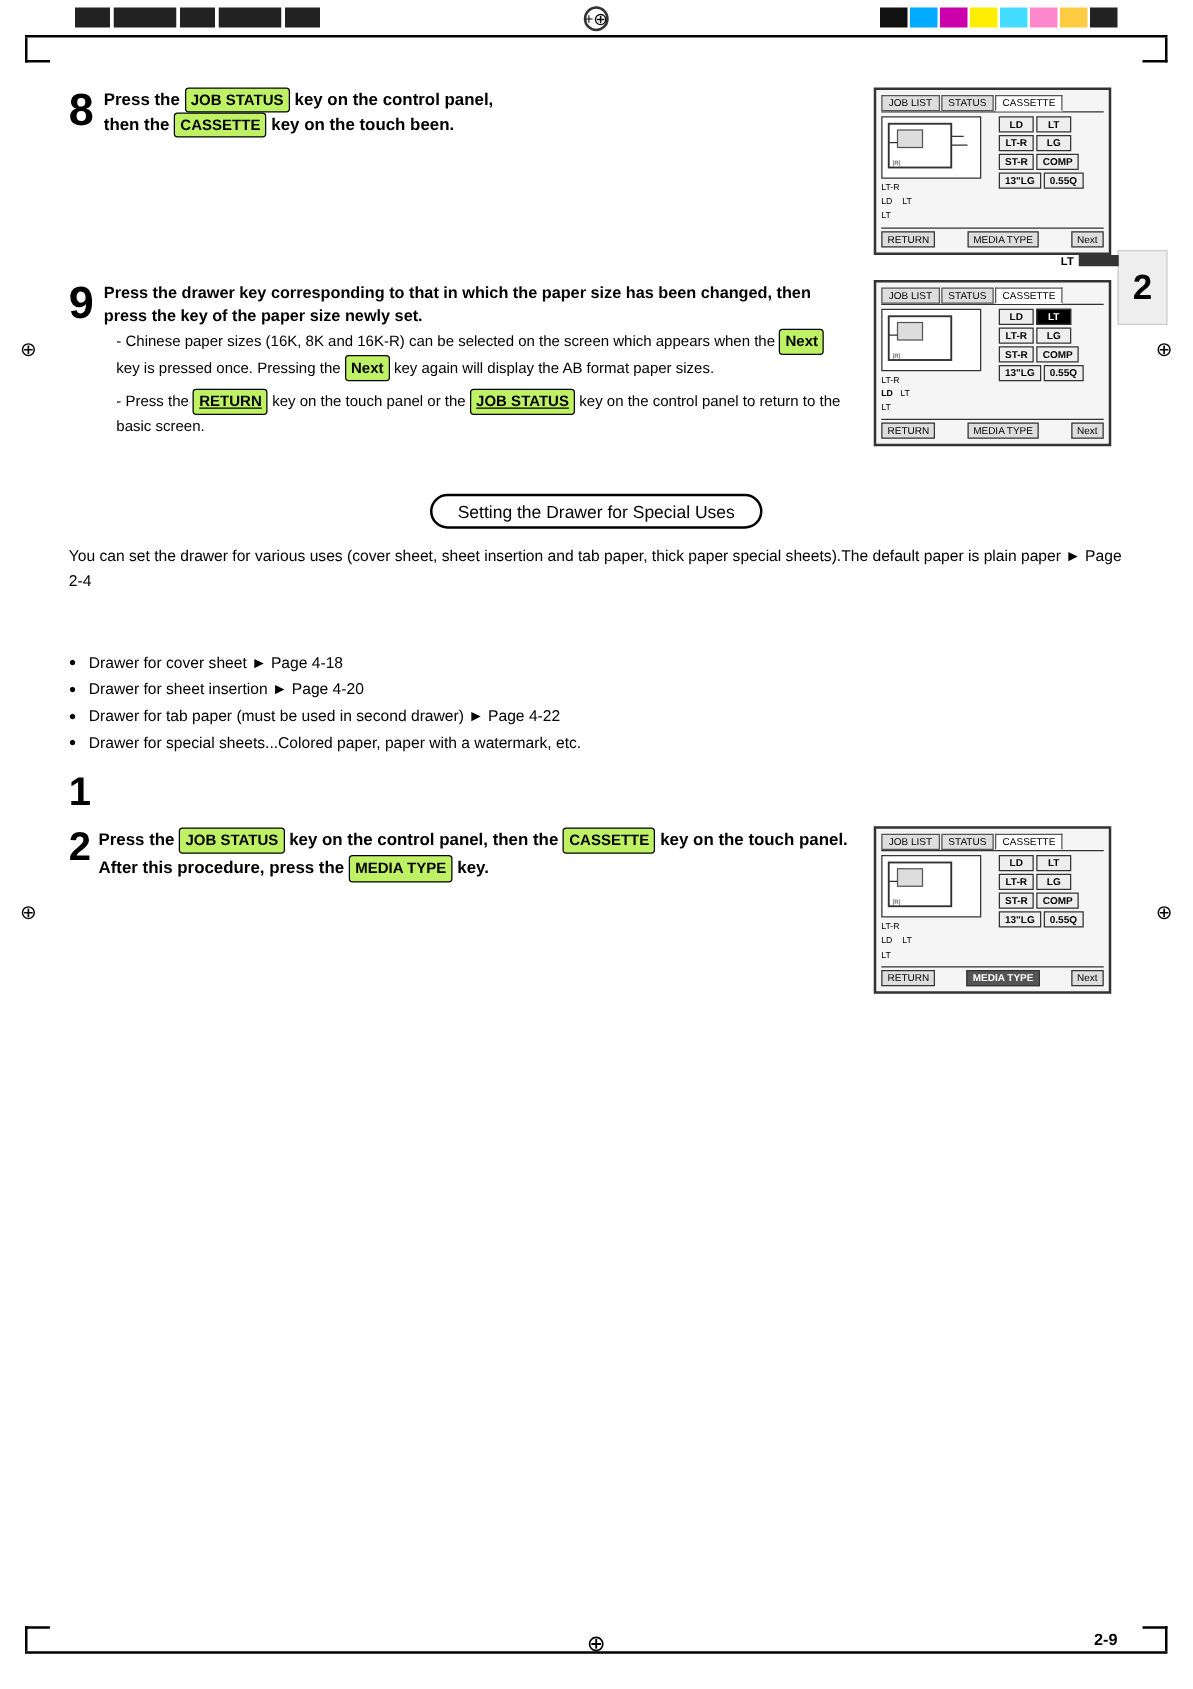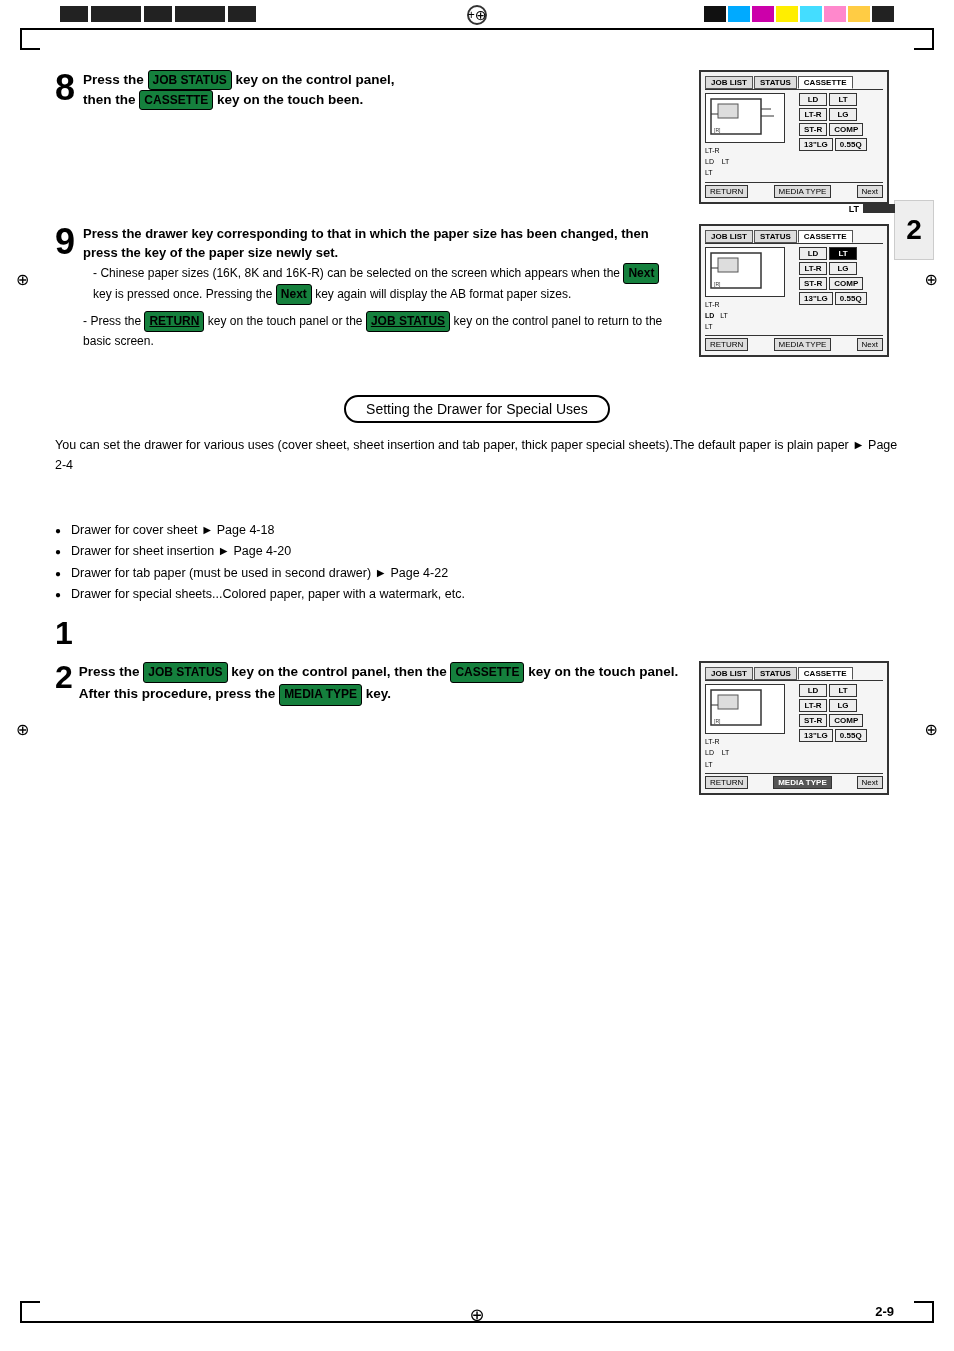--- a/index.html
+++ b/index.html
@@ -171,39 +171,39 @@
       font-weight: bold;
       line-height: 1.5;
     }
     .key-box {
       display: inline-block;
       border: 1.5px solid #000;
       border-radius: 3px;
       padding: 0px 4px;
       font-size: 12px;
       font-weight: bold;
-      background: #15803d;
+      background: #bef264;
     }
     .device-screen {
       border: 2px solid #333;
       background: #f5f5f5;
       padding: 4px;
       font-size: 9px;
       width: 190px;
     }
     .device-tabs {
       display: flex;
       border-bottom: 1px solid #333;
       margin-bottom: 3px;
     }
     .device-tab {
       border: 1px solid #555;
       padding: 1px 5px;
       font-size: 8px;
-      font-weight: bold;
+      font-weight: normal;
       background: #ddd;
       margin-right: 1px;
     }
     .device-tab.active {
       background: #fff;
       border-bottom: 1px solid #fff;
     }
     .device-body {
       display: flex;
       gap: 4px;
@@ -482,21 +482,21 @@
         <span class="step-number">9</span>
         <div style="font-size:13px;line-height:1.5;">
           <strong>Press the drawer key corresponding to that in which the paper size has been changed, then press the key of the paper size newly set.</strong>
           <div class="sub-bullet">
             <span>Chinese paper sizes (16K, 8K and 16K-R) can be selected on the screen which appears when the</span>
             <span class="key-box">Next</span>
             <span>key is pressed once. Pressing the</span>
             <span class="key-box">Next</span>
             <span>key again will display the AB format paper sizes.</span>
           </div>
-          <div style="font-size:12px;line-height:1.6;">
+          <div style="margin-left:10px;font-size:12px;line-height:1.6;">
             <span>- </span>
             <span>Press the</span>
             <span class="key-box underline-key">RETURN</span>
             <span>key on the touch panel or the</span>
             <span class="key-box underline-key">JOB STATUS</span>
             <span>key on the control panel  to return to the basic screen.</span>
           </div>
         </div>
       </div>
     </div>

